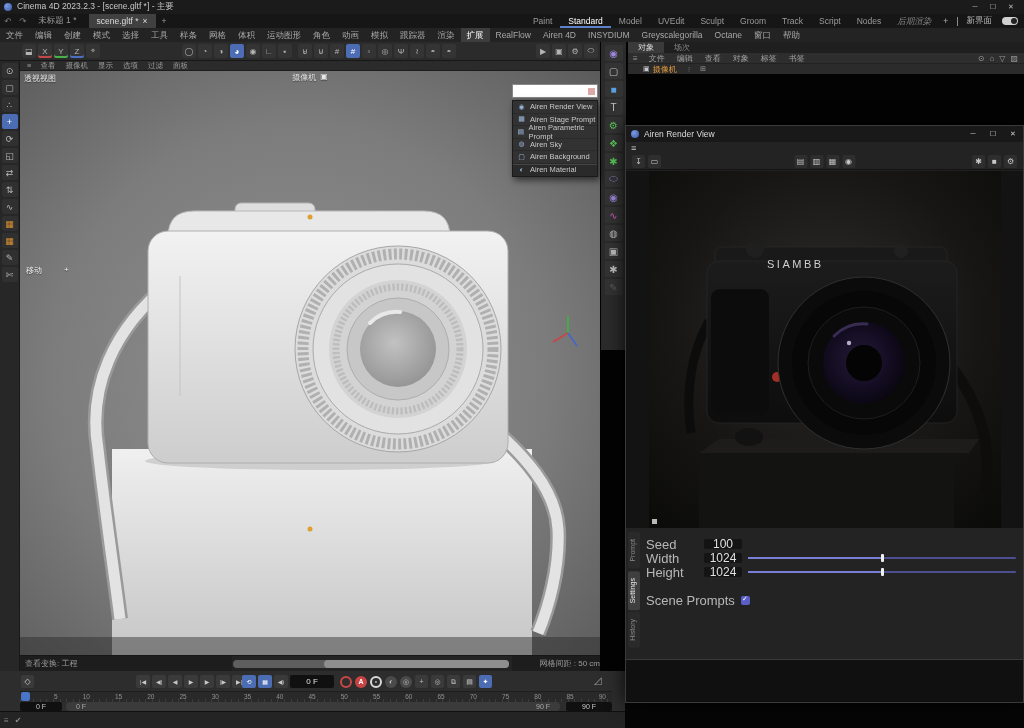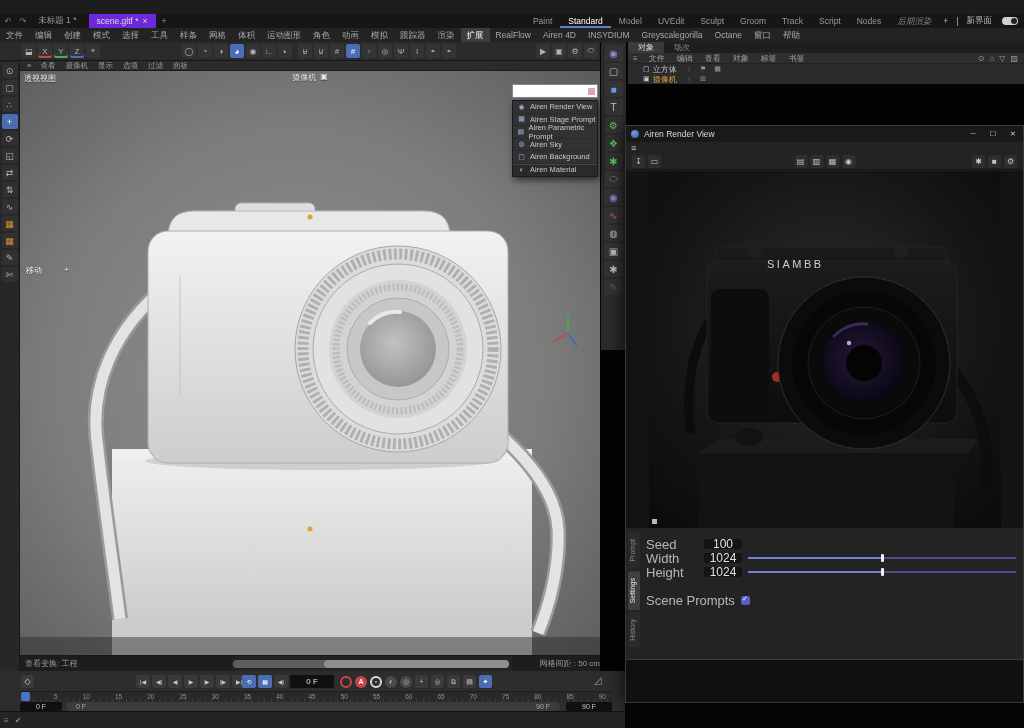--- a/index.html
+++ b/index.html
@@ -9,21 +9,21 @@
 
 .titlebar{left:0;top:0;width:1024px;height:14px;background:#1b1b1b;display:flex;align-items:center;gap:5px;padding:0 4px;color:#c8c8c8;font-size:8.5px}
 .logo-dot{width:8px;height:8px;border-radius:50%;background:radial-gradient(circle at 35% 35%,#7a9be0,#3a55a8)}
 .win-controls{margin-left:auto;display:flex}
 .win-btn{width:18px;text-align:center;font-size:7px;color:#bbb}
 
 .tabbar{left:0;top:14px;width:1024px;height:14px;background:#161616;display:flex;align-items:stretch;font-size:8.5px}
 .undo-redo{display:flex;align-items:center}
 .undo-redo span{padding:0 4px;color:#777}
 .doc-tab{display:flex;align-items:center;gap:4px;padding:0 8px;color:#999}
-.doc-tab.active{background:#6d28d9;color:#ddd}
+.doc-tab.active{background:#404040;color:#ddd}
 .new-tab{display:flex;align-items:center;padding:0 6px;color:#999}
 .layouts{margin-left:auto;display:flex;align-items:center}
 .layout-item{padding:0 8px;color:#9a9a9a;height:14px;line-height:14px}
 .layout-item.active{color:#fff;box-shadow:inset 0 -2px 0 #5b82c8}
 .layout-item.custom{font-style:italic;color:#888}
 .lay-extra{color:#bbb;padding:0 4px}
 .toggle-pill{width:16px;height:8px;border-radius:4px;background:#d0d0d0;position:relative;margin:0 6px;align-self:center}
 .toggle-knob{position:absolute;left:1px;top:1px;width:6px;height:6px;border-radius:50%;background:#222}
 .toggle-pill.on .toggle-knob{left:auto;right:1px}
 
@@ -144,20 +144,29 @@
 
 .statusbar{left:0;top:711px;width:625px;height:17px;background:#242424;border-top:1px solid #101010;display:flex;align-items:center;gap:6px;padding-left:4px;font-size:8px;color:#a8a8a8}
 .sb-icon{color:#8a8a8a}
 .bottom-right-black{left:625px;top:703px;width:399px;height:25px;background:#060606}
 </style>
 </head>
 <body>
 
 <div class="app">
 
+  <div class="abs titlebar">
+    <span class="logo-dot"></span>
+    <span>Cinema 4D 2023.2.3 - [scene.gltf *] - 主要</span>
+    <span class="win-controls">
+      <span class="win-btn">─</span>
+      <span class="win-btn">☐</span>
+      <span class="win-btn">✕</span>
+    </span>
+  </div>
 
   <div class="abs tabbar">
     <span class="undo-redo">
       <span>↶</span>
       <span>↷</span>
     </span>
     <span style="display:flex">
 
         <span class="doc-tab">
           <span>未标题 1 *</span>
@@ -349,28 +358,20 @@
       <span class="om-tools">
 
       <span>⊙</span>
           <span>⌂</span>
           <span>▽</span>
           <span>▨</span>
         </span>
     </div>
     <div>
 
-        <div class="om-row">
-          <span class="exp"></span>
-          <span class="obj-icon">▢</span>
-          <span class="obj-label">立方体</span>
-          <span class="dots">⠇</span>
-          <span class="tag">⚑</span>
-          <span class="tag">▦</span>
-        </div>
 
         <div class="om-row selected">
           <span class="exp"></span>
           <span class="obj-icon">▣</span>
           <span class="obj-label">摄像机</span>
           <span class="dots">⠇</span>
           <span class="tag">⊞</span>
           <span class="tag"></span>
         </div>
 

